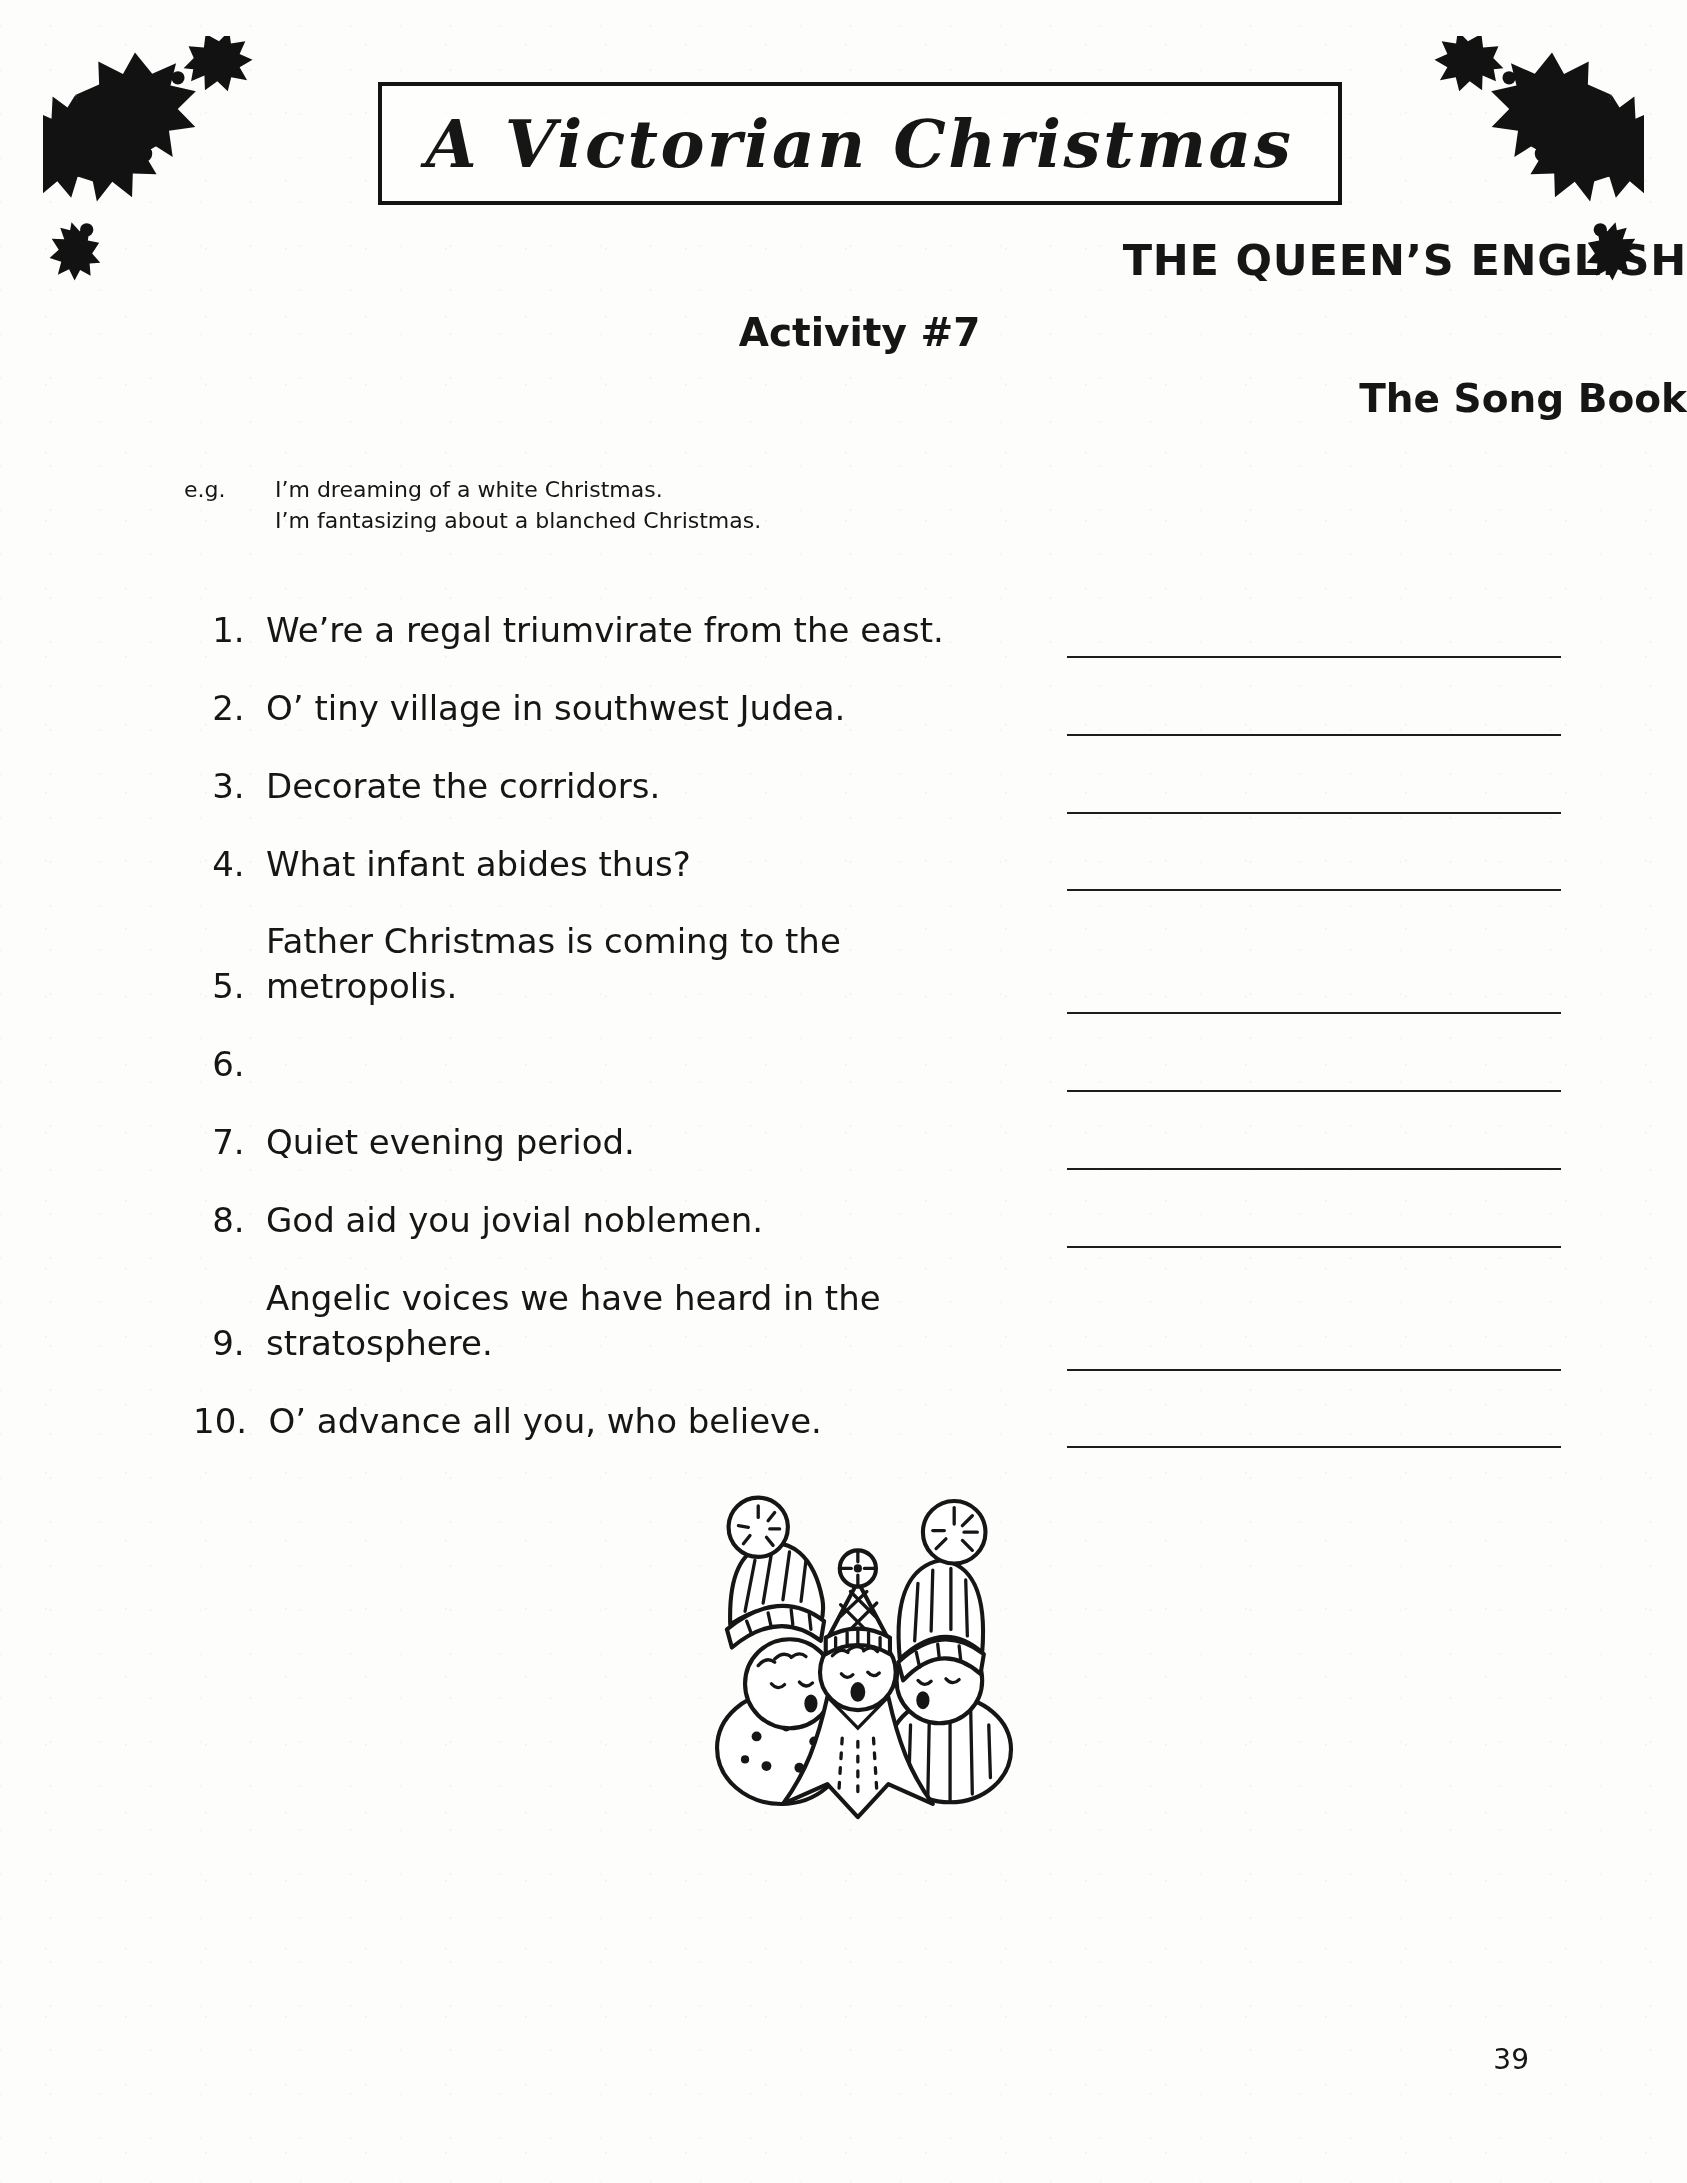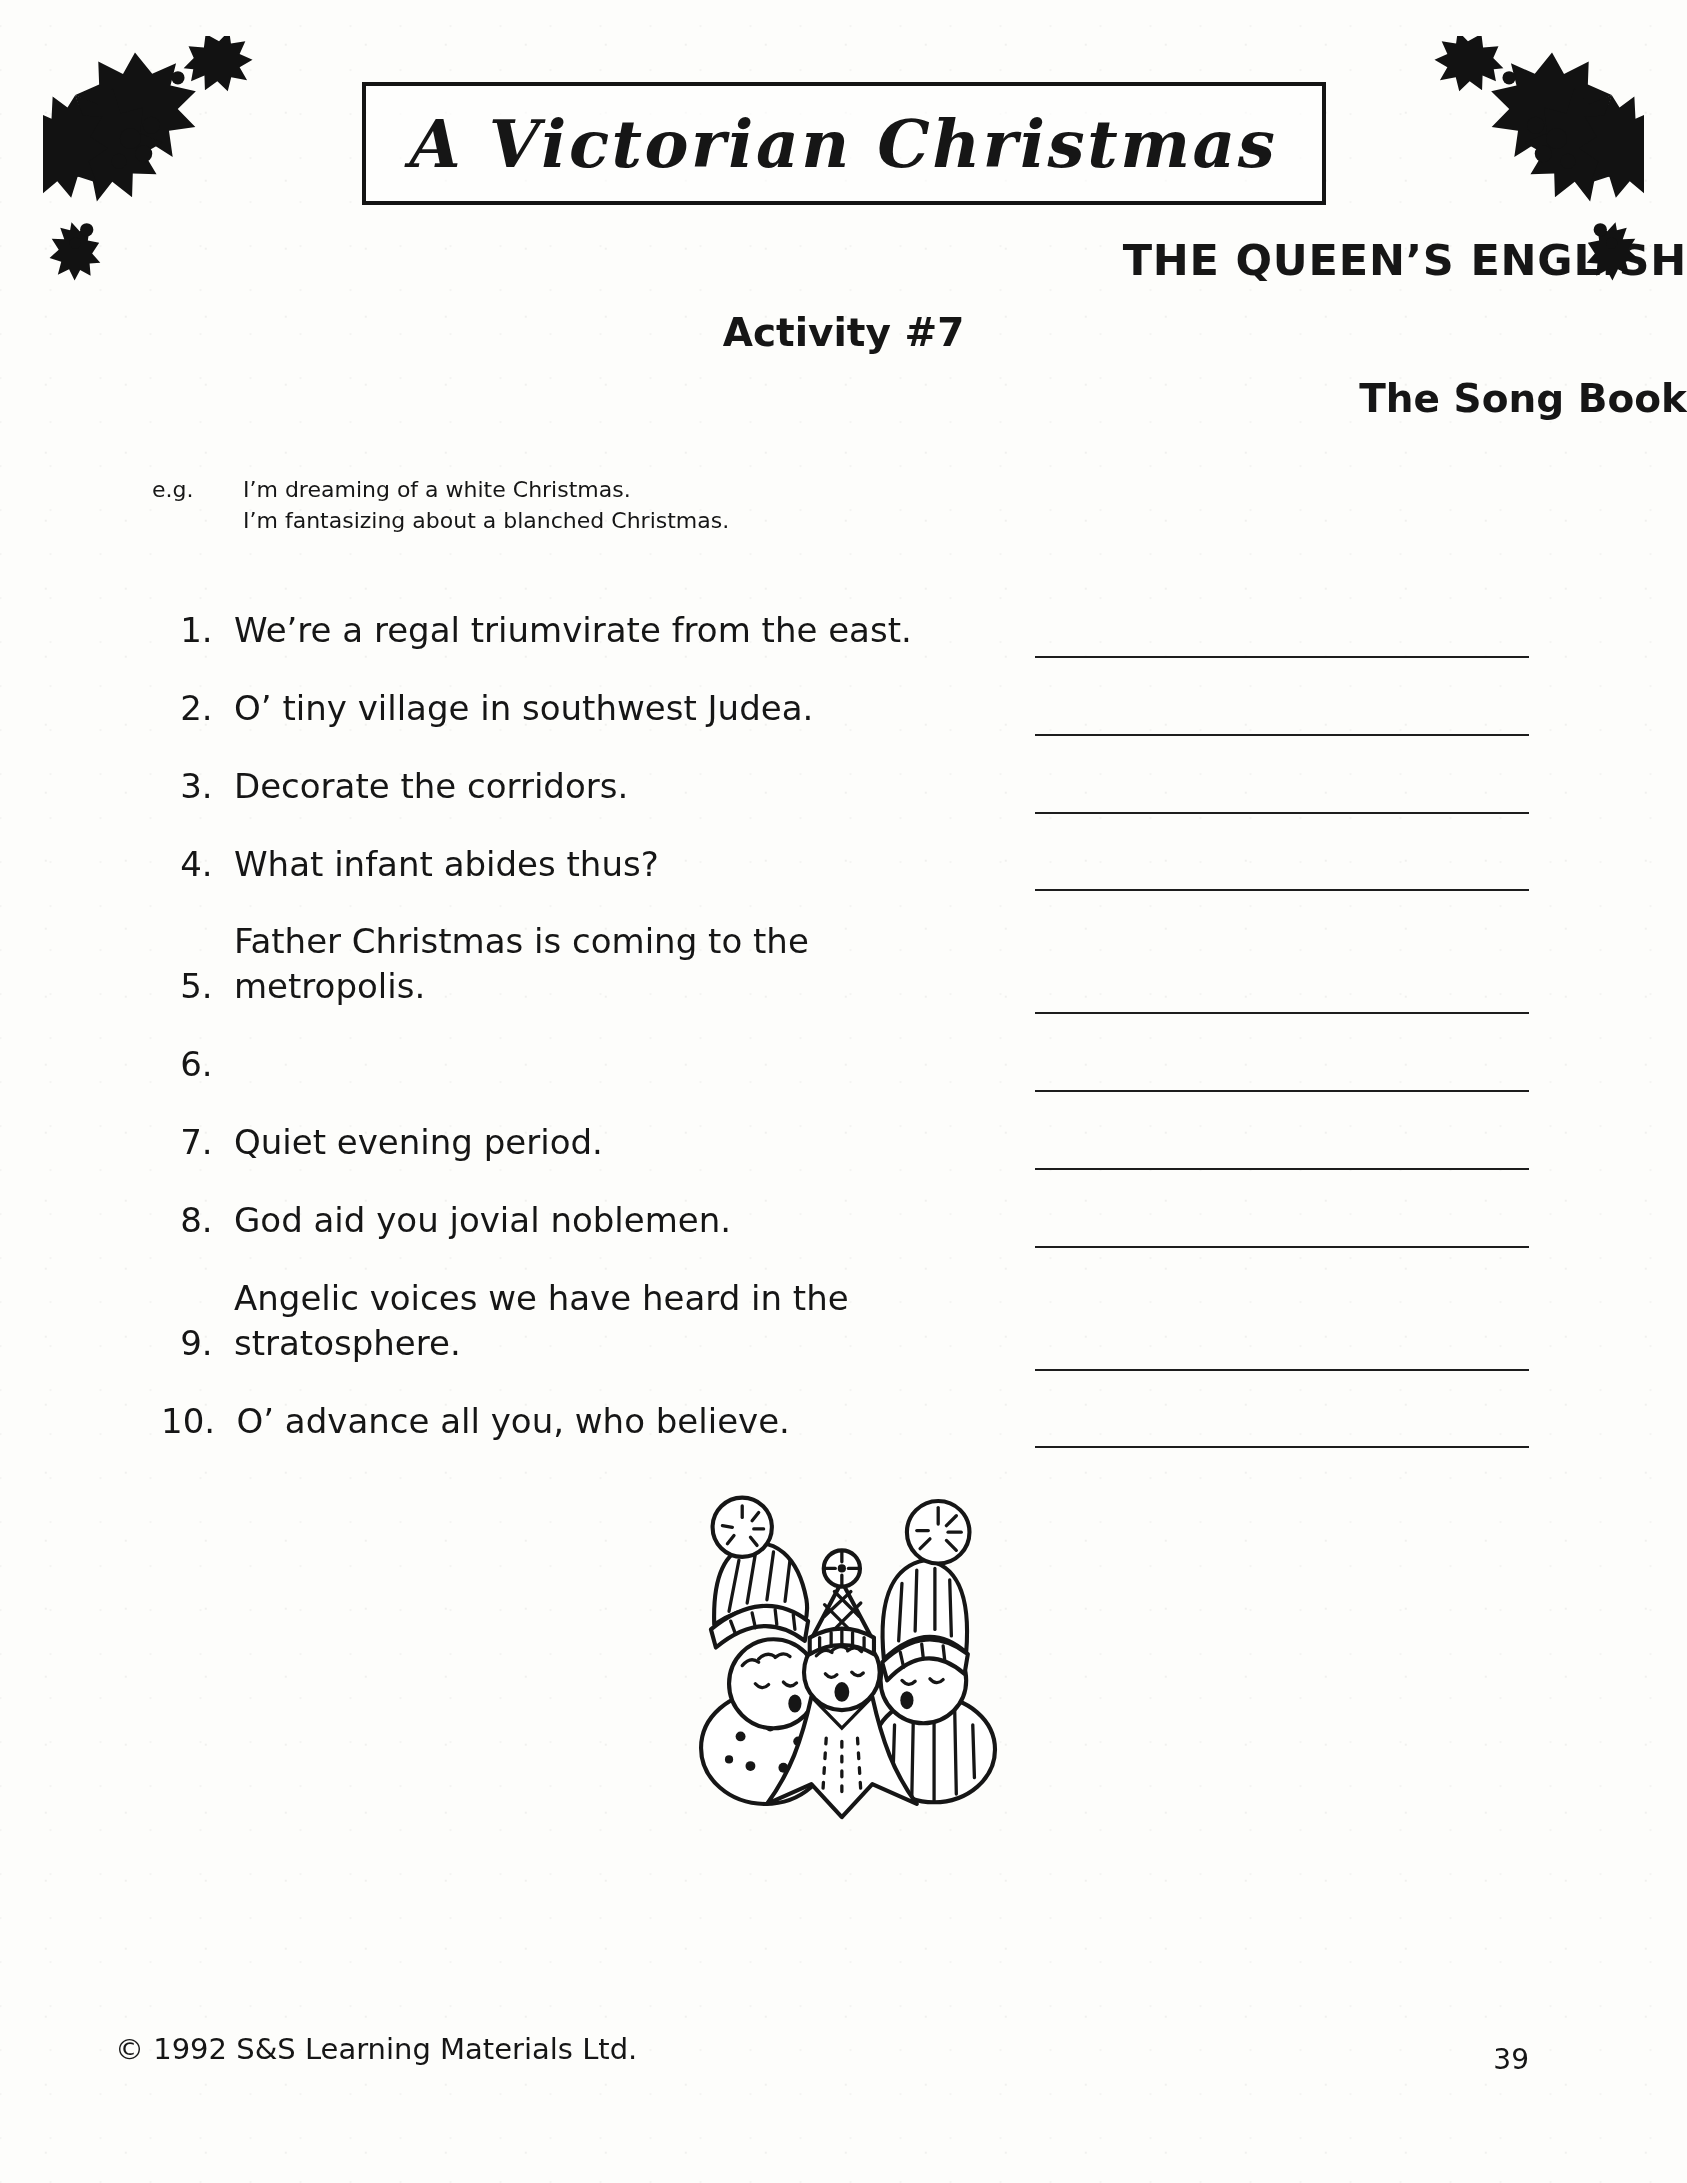--- a/index.html
+++ b/index.html
@@ -11,20 +11,21 @@
     background-image:
       radial-gradient(rgba(0,0,0,0.05) 1px, transparent 1.2px),
       radial-gradient(rgba(0,0,0,0.035) 0.8px, transparent 1px);
     background-size:80px 68px, 50px 44px;
     background-position:5.8px 10.7px, 25.5px 4.1px;
     color:#161616;
     font-family:"DejaVu Sans", sans-serif;
     overflow:hidden;
     box-sizing:border-box;
     padding-top:82px;
+    padding-left:32px;
   }
   .holly{position:absolute;top:36px;width:247px;height:247px;}
   .holly-left{left:43px;}
   .holly-right{right:43px;transform:scaleX(-1);}
   .title-box{
     width:956px;height:115px;
     margin:0 auto;
     border:4.1px solid #141414;
     display:flex;align-items:center;justify-content:center;
     background:rgba(255,255,255,0.6);
@@ -314,17 +315,16 @@
       <path class="ill-thin" d="M260,196 L260,210"></path>
       <circle class="ill" cx="233" cy="112" r="22"></circle>
       <circle class="ill-fill" cx="233" cy="112" r="5"></circle>
       <path class="ill-thin" d="M233,92 L233,104"></path>
       <path class="ill-thin" d="M233,120 L233,132"></path>
       <path class="ill-thin" d="M213,112 L225,112"></path>
       <path class="ill-thin" d="M241,112 L253,112"></path>
     </svg>
   </div>
 
-  <div class="footer-copy">© 1992 S&amp;S Learning Materials Ltd.</div>
   <div class="page-number">39</div>
 
 </div>
 
 
 </body></html>

